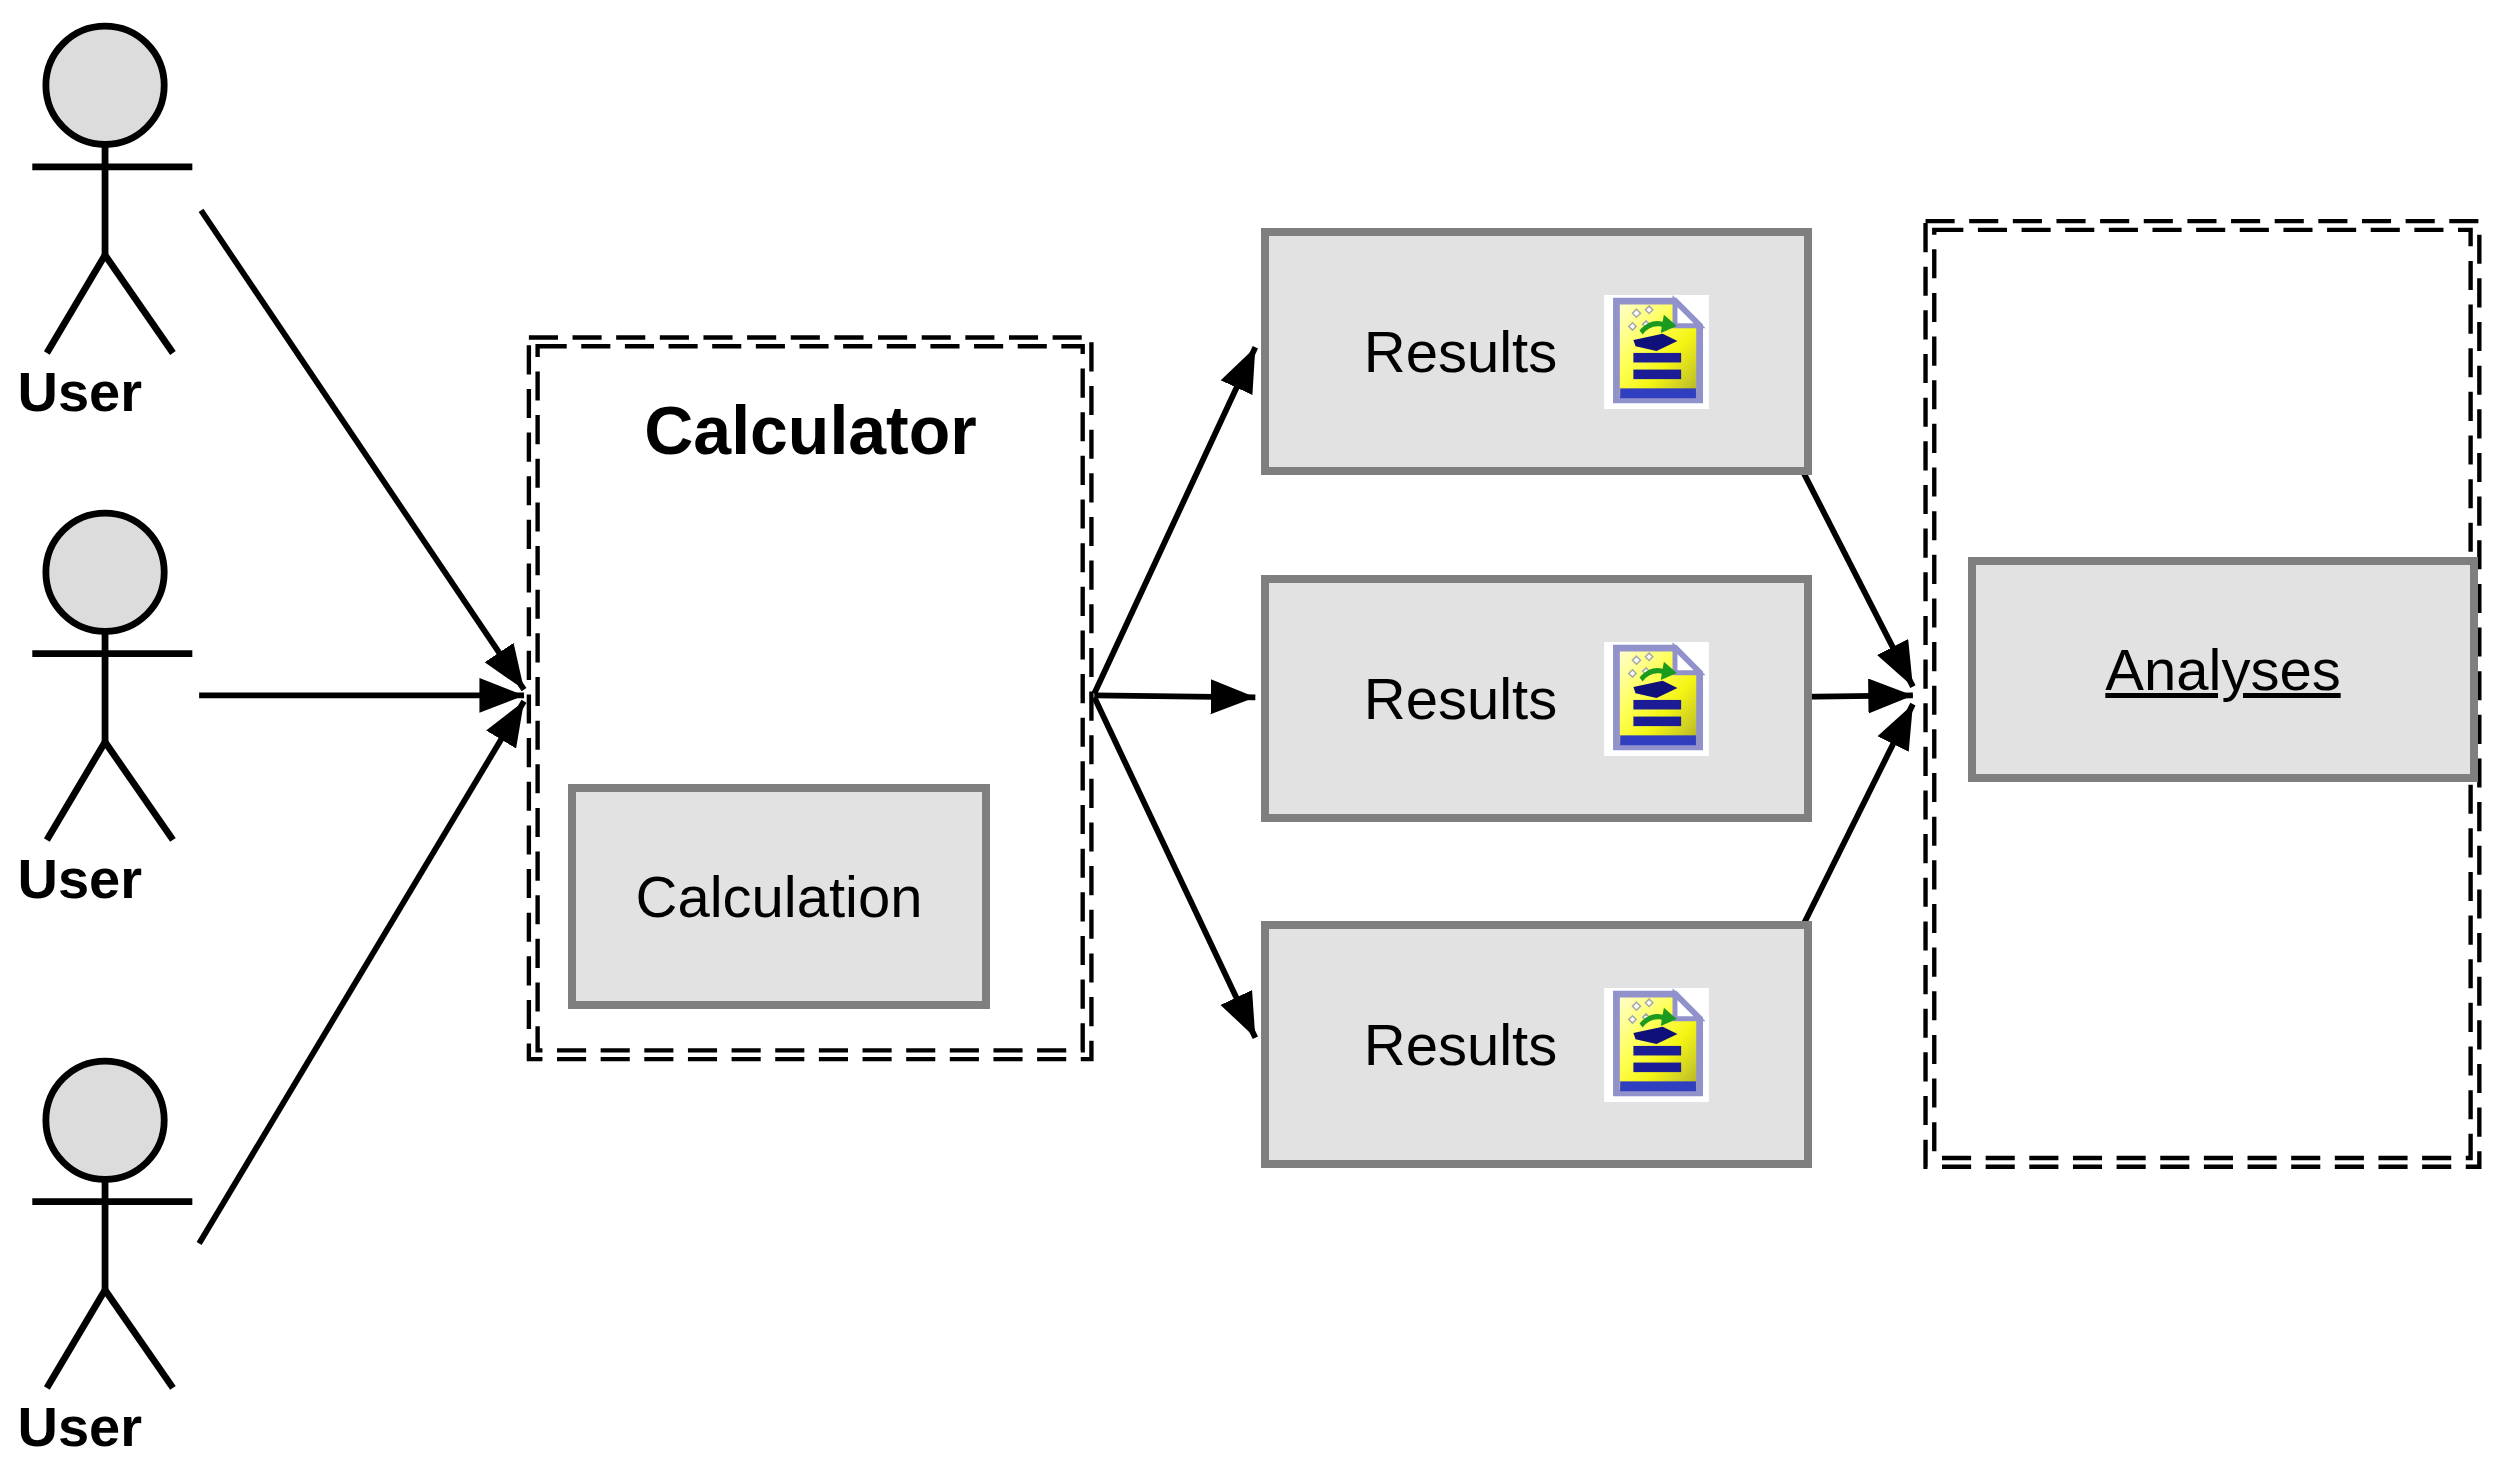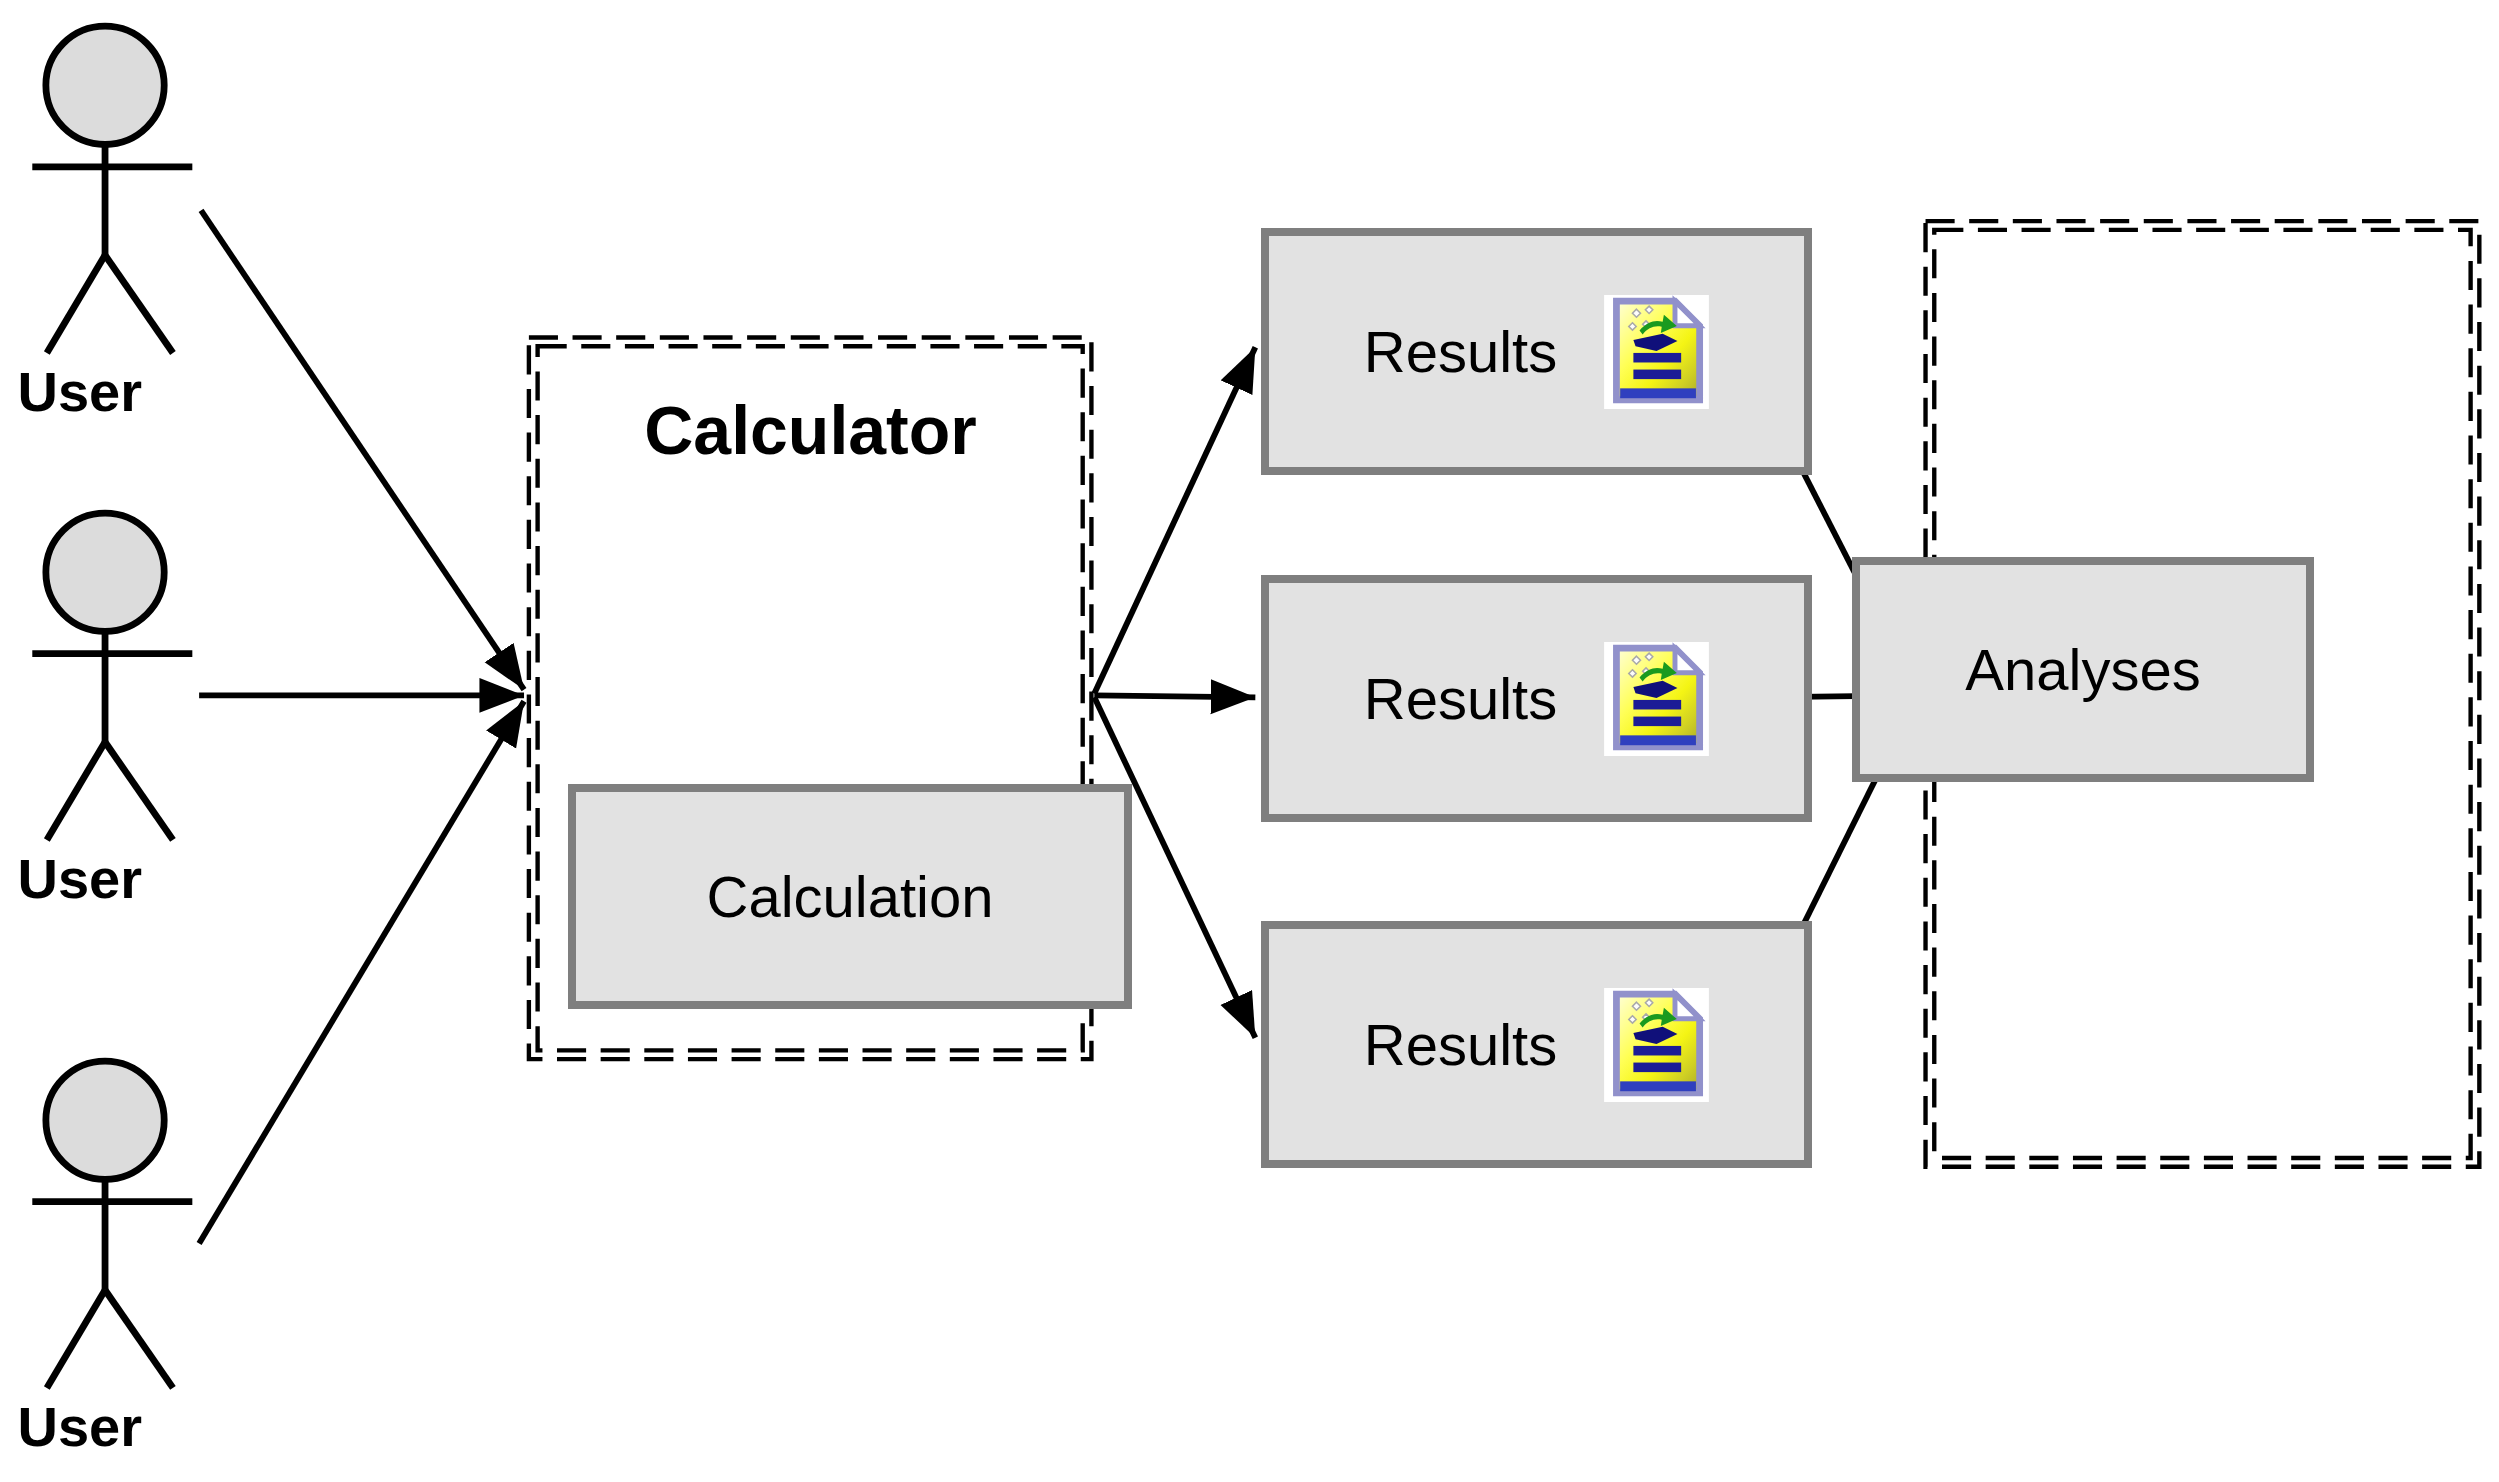--- a/index.html
+++ b/index.html
@@ -24,26 +24,26 @@
   .post-title{left:2022px;top:270px;width:419px;text-align:left;}
 
   .gray-box{
     position:absolute;
     background:#e2e2e2;
     border:8.7px solid #7f7f7f;
     box-sizing:border-box;
     display:flex;align-items:center;justify-content:center;
     color:#000;font-size:58px;
   }
-  .calculation-box{left:568px;top:784px;width:564px;height:225px;justify-content:center;}
+  .calculation-box{left:568px;top:784px;width:422px;height:225px;justify-content:center;}
   .results-box{left:1261px;width:551px;height:247px;gap:47px;}
   .results-box.r1{top:228px;}
   .results-box.r2{top:575px;}
   .results-box.r3{top:921px;}
-  .analyses-box{left:1852px;top:557px;width:462px;height:225px;}
+  .analyses-box{left:1968px;top:557px;width:510px;height:225px;text-decoration:underline;}
   .profiling-box{left:1968px;top:846px;width:482px;height:228px;justify-content:flex-start;}
   .profiling-text{margin-left:83px;width:291px;line-height:1.32;text-align:left;}
   .results-label{white-space:nowrap;}
   .doc-icon{width:105px;height:114px;flex:0 0 auto;}
 </style>
 </head>
 <body>
 
 <div class="stage">
 

